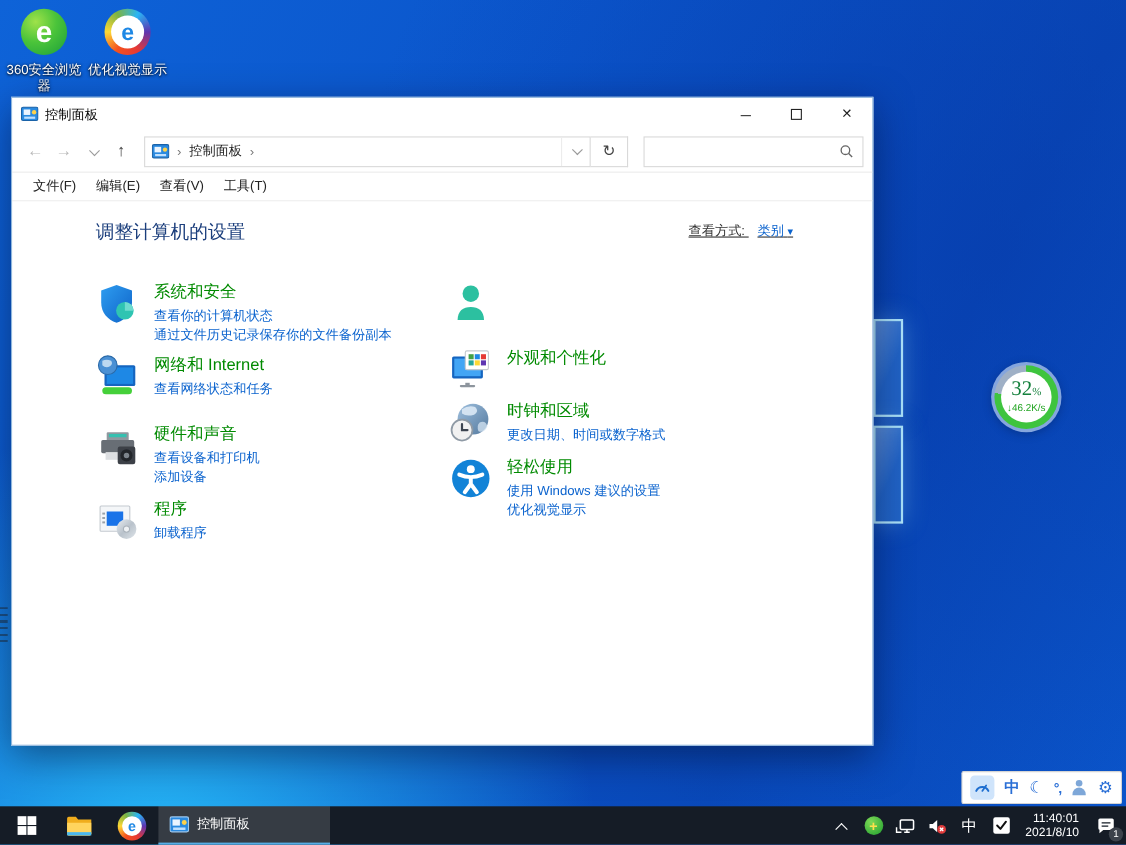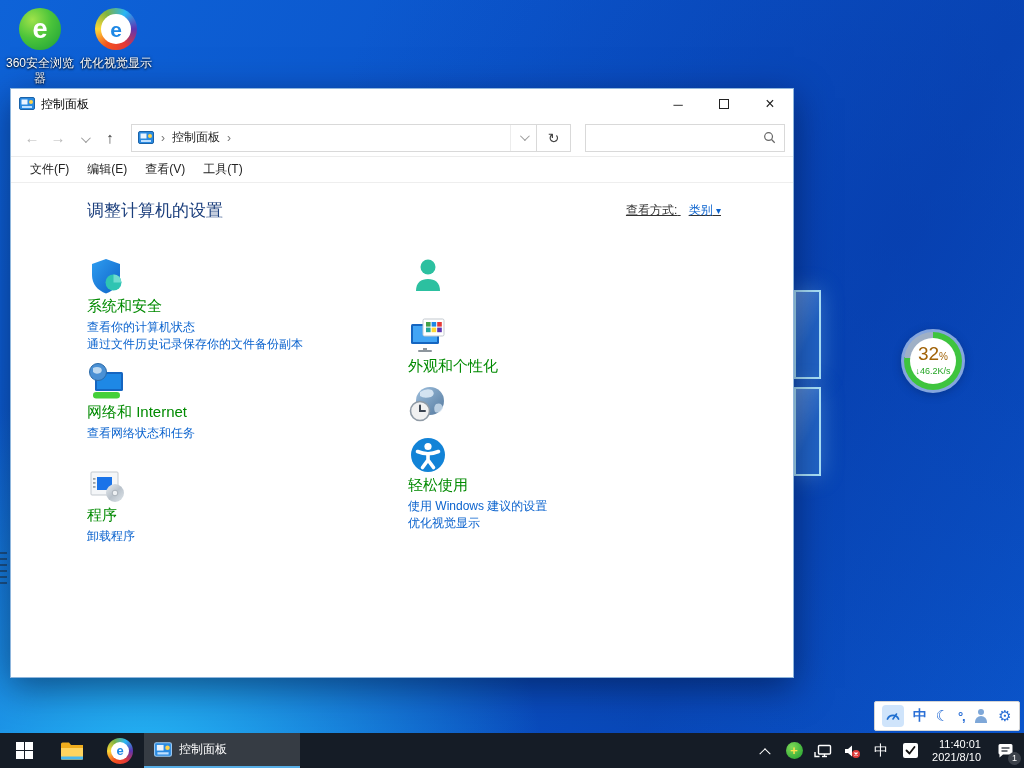--- a/index.html
+++ b/index.html
@@ -64,37 +64,37 @@
 
   .content { padding:16px 0 0 76px; }
   .page-header { display:flex; align-items:center; padding-right:72px; margin-bottom:34px; }
   .page-title { font-size:17px; color:#1b3e7c; font-weight:normal; }
   .view-by { margin-left:auto; font-size:12px; color:#333;text-decoration:underline; }
   .view-link { color:#0b63ce; cursor:pointer; margin-left:8px; }
   .view-caret { color:#0b63ce; font-size:10px; }
 
   .cat-grid { display:flex; }
   .col-left { width:321px; }
-  .cat-item { display:flex; min-height:40px;flex-direction:column; }
+  .cat-item { display:flex; gap:13px; min-height:40px; }
   .cat-icon { width:40px; height:40px; flex:none; cursor:pointer; }
   .cat-title { font-size:15px; color:#008a00; line-height:20px; cursor:pointer; display:inline-block; }
   .cat-links { margin-top:3px; }
   .cat-link { font-size:12px; color:#0b63ce; line-height:17px; cursor:pointer; display:flex; align-items:center; gap:4px; }
   .mb9{margin-bottom:9px} .mb23{margin-bottom:23px} .mb11{margin-bottom:11px} .mb20{margin-bottom:20px} .mb8{margin-bottom:8px}
 
   
   .net-widget { position:absolute; left:901px; top:329px; width:64px; height:64px; border-radius:50%;
     background:rgba(235,245,255,.55); display:flex; align-items:center; justify-content:center;
     box-shadow:0 2px 8px rgba(0,30,80,.35); cursor:pointer; }
   .net-ring { width:58px; height:58px; border-radius:50%;
     background:conic-gradient(#3ec43e 0 77%, #9fb0c6 77% 100%);
     display:flex; align-items:center; justify-content:center; }
   .net-center { width:46px; height:46px; border-radius:50%; background:#fff; display:flex; flex-direction:column;
     align-items:center; justify-content:center; }
-  .net-pct { font-size:19px; color:#a16207; line-height:18px; }
+  .net-pct { font-size:19px; color:#15803d; line-height:18px;font-family:Liberation Serif, serif; }
   .net-pct .u { font-size:10px; }
   .net-speed { font-size:9px; color:#23a523; line-height:11px; white-space:nowrap; }
 
   
   .ime-bar { position:absolute; left:874px; top:701px; width:146px; height:30px; background:#fff;
     border:1px solid #d4d4d4; border-radius:2px; display:flex; align-items:center; justify-content:space-around; padding:0 3px; }
   .ime-ic { display:flex; align-items:center; justify-content:center; cursor:pointer; color:#2a6fd6; }
   .ime-gauge { width:22px; height:22px; background:#cfe4fb; border-radius:4px; }
   .ime-mode { font-size:14px; font-weight:bold; }
   .ime-moon { font-size:15px; font-weight:bold; }
@@ -269,20 +269,42 @@
           <div>
             <span class="cat-title">网络和 Internet</span>
             <div class="cat-links">
               <div class="cat-link">
                   <span>查看网络状态和任务</span>
                 </div>
             </div>
           </div>
         </div>
 
+        <div class="cat-item mb11">
+          <svg class="cat-icon" viewBox="0 0 40 40">
+            <rect x="10" y="8" width="20" height="8" rx="1" fill="#90989f"></rect>
+            <rect x="12" y="9.5" width="16" height="3" fill="#35c0b0"></rect>
+            <rect x="5" y="15" width="30" height="12" rx="1.5" fill="#686e75"></rect>
+            <rect x="9" y="26" width="16" height="7" fill="#dddfe2"></rect>
+            <rect x="20" y="21" width="16" height="16" rx="2" fill="#3c4047"></rect>
+            <circle cx="28" cy="29" r="5.5" fill="#23262b"></circle>
+            <circle cx="28" cy="29" r="2.5" fill="#7d848c"></circle>
+          </svg>
+          <div>
+            <span class="cat-title">硬件和声音</span>
+            <div class="cat-links">
+              <div class="cat-link">
+                  <span>查看设备和打印机</span>
+                </div>
+              <div class="cat-link">
+                  <span>添加设备</span>
+                </div>
+            </div>
+          </div>
+        </div>
 
         <div class="cat-item">
           <svg class="cat-icon" viewBox="0 0 40 40">
             <rect x="4" y="7" width="27" height="23" rx="1" fill="#f4f6f8" stroke="#c3c9cf"></rect>
             <rect x="10" y="12" width="15" height="13" fill="#1a73e8"></rect>
             <rect x="6" y="13" width="2.5" height="1.8" fill="#9aa2aa"></rect>
               <rect x="6" y="17" width="2.5" height="1.8" fill="#9aa2aa"></rect>
             <rect x="6" y="21" width="2.5" height="1.8" fill="#9aa2aa"></rect>
             <circle cx="28" cy="28" r="9" fill="url(#cd)"></circle>
             <circle cx="28" cy="28" r="2.8" fill="#eef1f4" stroke="#aab2ba"></circle>
@@ -339,20 +361,28 @@
             <path d="M28 20 Q34 18 35 24 Q32 30 27 28 Q25 23 28 20 Z" fill="#cfe0ef" opacity=".8"></path>
             <circle cx="12" cy="27" r="9.5" fill="#f1f1f1" stroke="#8f9aa5" stroke-width="1.6"></circle>
             <path d="M12 21.5 V27 H17" fill="none" stroke="#3c4450" stroke-width="2" stroke-linecap="round"></path>
             <defs>
                 <linearGradient id="glb" x1="0" y1="0" x2="1" y2="1">
               <stop offset="0" stop-color="#9fc0de"></stop>
                   <stop offset="1" stop-color="#54799e"></stop>
             </linearGradient>
               </defs>
           </svg>
+          <div>
+            <span class="cat-title">时钟和区域</span>
+            <div class="cat-links">
+              <div class="cat-link">
+                  <span>更改日期、时间或数字格式</span>
+                </div>
+            </div>
+          </div>
         </div>
 
         <div class="cat-item">
           <svg class="cat-icon" viewBox="0 0 40 40">
             <circle cx="20" cy="20" r="17" fill="#1283d7"></circle>
             <circle cx="20" cy="11.5" r="3.6" fill="#fff"></circle>
             <path d="M9.5 16.5 Q20 21 30.5 16.5" fill="none" stroke="#fff" stroke-width="3.6" stroke-linecap="round"></path>
             <path d="M20 20 L20 25 L14.5 32.5 M20 25 L25.5 32.5" fill="none" stroke="#fff" stroke-width="3.6" stroke-linecap="round" stroke-linejoin="round"></path>
           </svg>
           <div>

